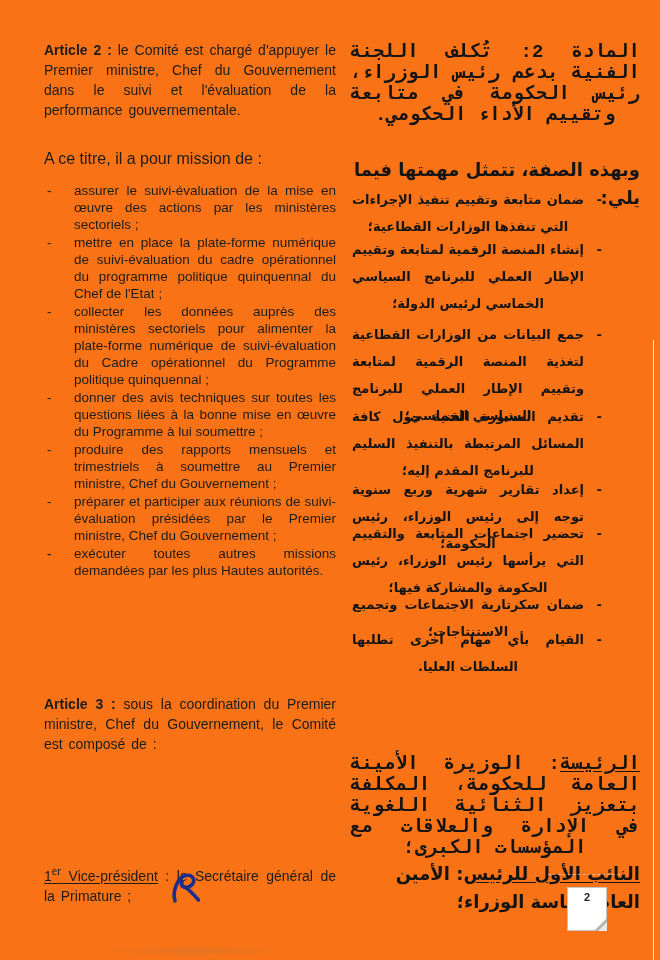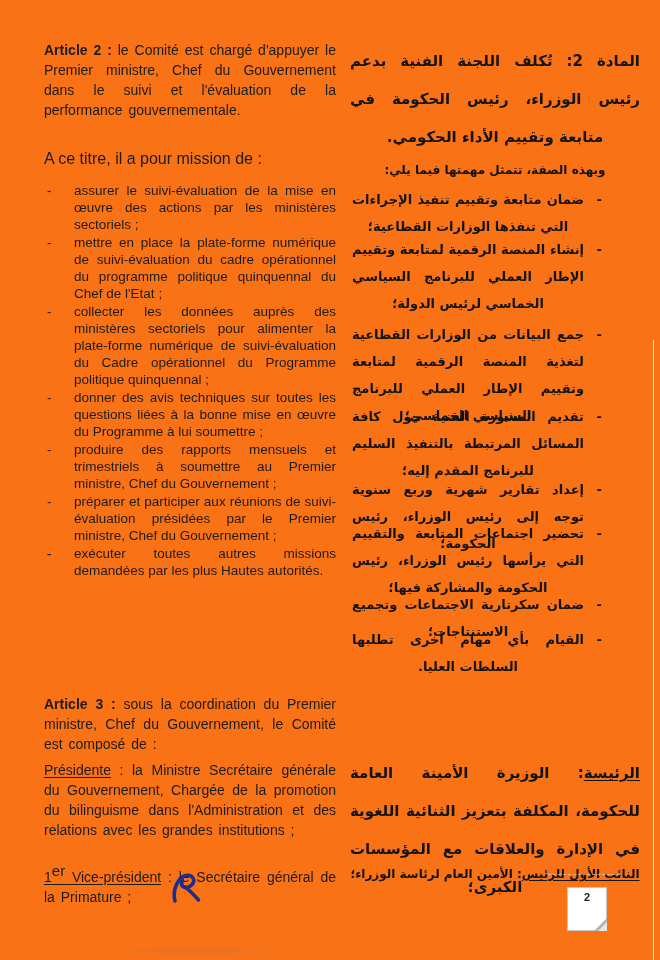--- a/index.html
+++ b/index.html
@@ -8,28 +8,28 @@
 
   
   .fr{font-family:"Liberation Sans",sans-serif;color:#1c1c1c;position:absolute;}
   .fr-para{font-size:14px;line-height:20px;text-align:justify;word-spacing:2px;}
   .fr-intro{font-size:16px;line-height:20px;}
   .fr-list{list-style:none;margin:0;padding:0;}
   .fr-list li{position:relative;padding-left:30px;margin-bottom:1px;
               font-size:13.5px;line-height:17px;text-align:justify;}
   .fr-dash{position:absolute;left:3px;top:0;}
   .u{text-decoration:underline;text-underline-offset:2px;}
-  .sup{vertical-align:super;font-size:15px;}
+  .sup{vertical-align:super;font-size:12px;font-family:Liberation Serif, serif;}
   b{font-weight:700;}
 
   
   .ar{font-family:"DejaVu Sans",sans-serif;font-weight:700;color:#141414;
       direction:rtl;position:absolute;}
-  .ar-para{font-size:15px;line-height:38px;text-align:justify;text-align-last:center;}
-  .ar-right{font-size:12px;line-height:28px;text-align:center;}
+  .ar-para{font-size:19px;line-height:21px;text-align:justify;text-align-last:center;font-family:Liberation Mono, monospace;}
+  .ar-right{font-size:18px;line-height:28px;text-align:right;}
   .ar-li{font-size:13px;line-height:27px;text-align:justify;text-align-last:center;
          padding-right:18px;}
   .ar-dash{position:absolute;right:0;top:0;}
 
   
   .pagenum-box{position:absolute;left:567px;top:887px;width:38px;height:42px;
                background:#fff;border:1px solid #c6c6c6;
                font-family:"Liberation Sans",sans-serif;}
   .pagenum-box .num{display:block;text-align:center;margin-top:3px;
                     font-size:11px;font-weight:700;color:#222;}
@@ -87,23 +87,20 @@
     <li>
       <span class="fr-dash">-</span>
       <span>exécuter toutes autres missions demandées par les plus Hautes autorités.</span>
     </li>
   </ul>
 
   <div class="fr fr-para" style="left:44px;top:694px;width:292px;">
     <b>Article 3 :</b><span> sous la coordination du Premier ministre, Chef du Gouvernement, le Comité est composé de :</span>
   </div>
 
-  <div class="fr fr-para" style="left:44px;top:760px;width:292px;">
-    <span class="u">Présidente</span><span> :  la Ministre Secrétaire générale du Gouvernement, Chargée de la promotion du bilinguisme dans l'Administration et des relations avec les grandes institutions ;</span>
-  </div>
 
   <div class="fr fr-para" style="left:44px;top:861px;width:292px;">
     <span class="u"><span>1</span><span class="sup">er</span><span> Vice-président</span></span><span> : le Secrétaire général de la Primature ;</span>
   </div>
 
   <div class="ar ar-para" style="left:350px;top:42px;width:290px;">المادة 2: تُكلف اللجنة الفنية بدعم رئيس الوزراء، رئيس الحكومة في متابعة وتقييم الأداء الحكومي.</div>
 
   <div class="ar ar-right" style="left:350px;top:156px;width:290px;">وبهذه الصفة، تتمثل مهمتها فيما يلي:</div>
 
   <div class="ar ar-li" style="left:352px;top:186px;width:232px;">

